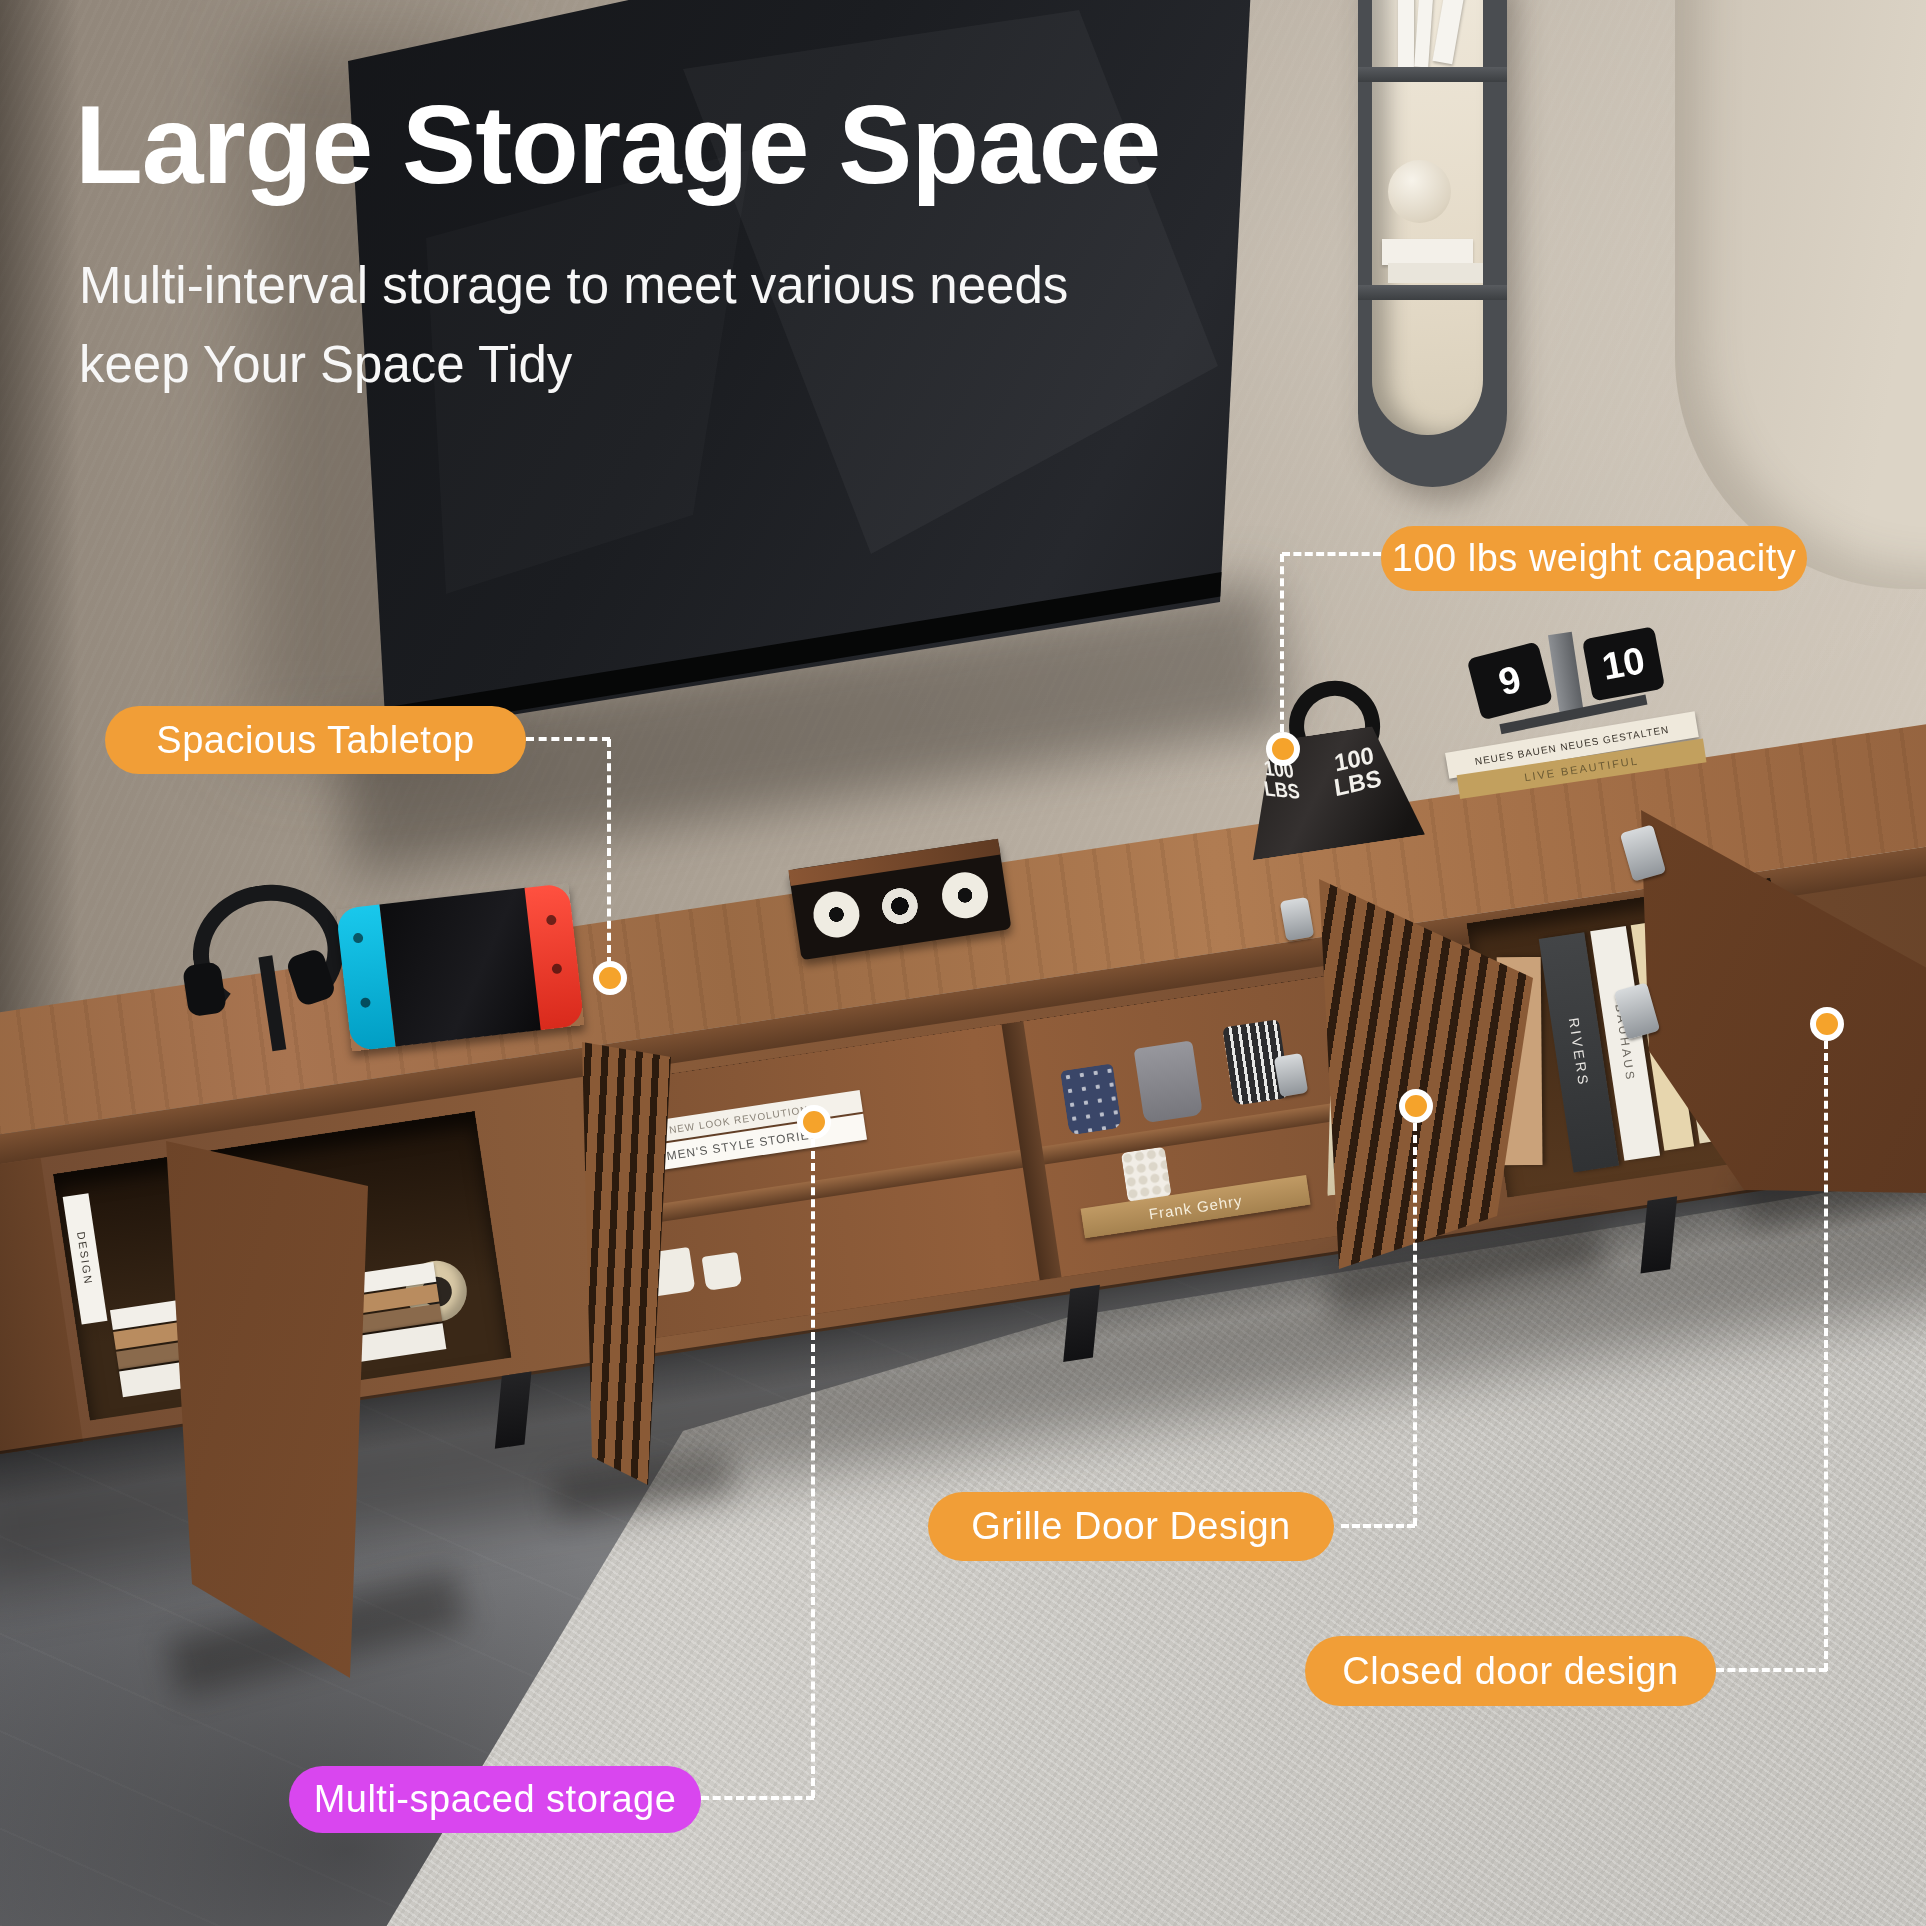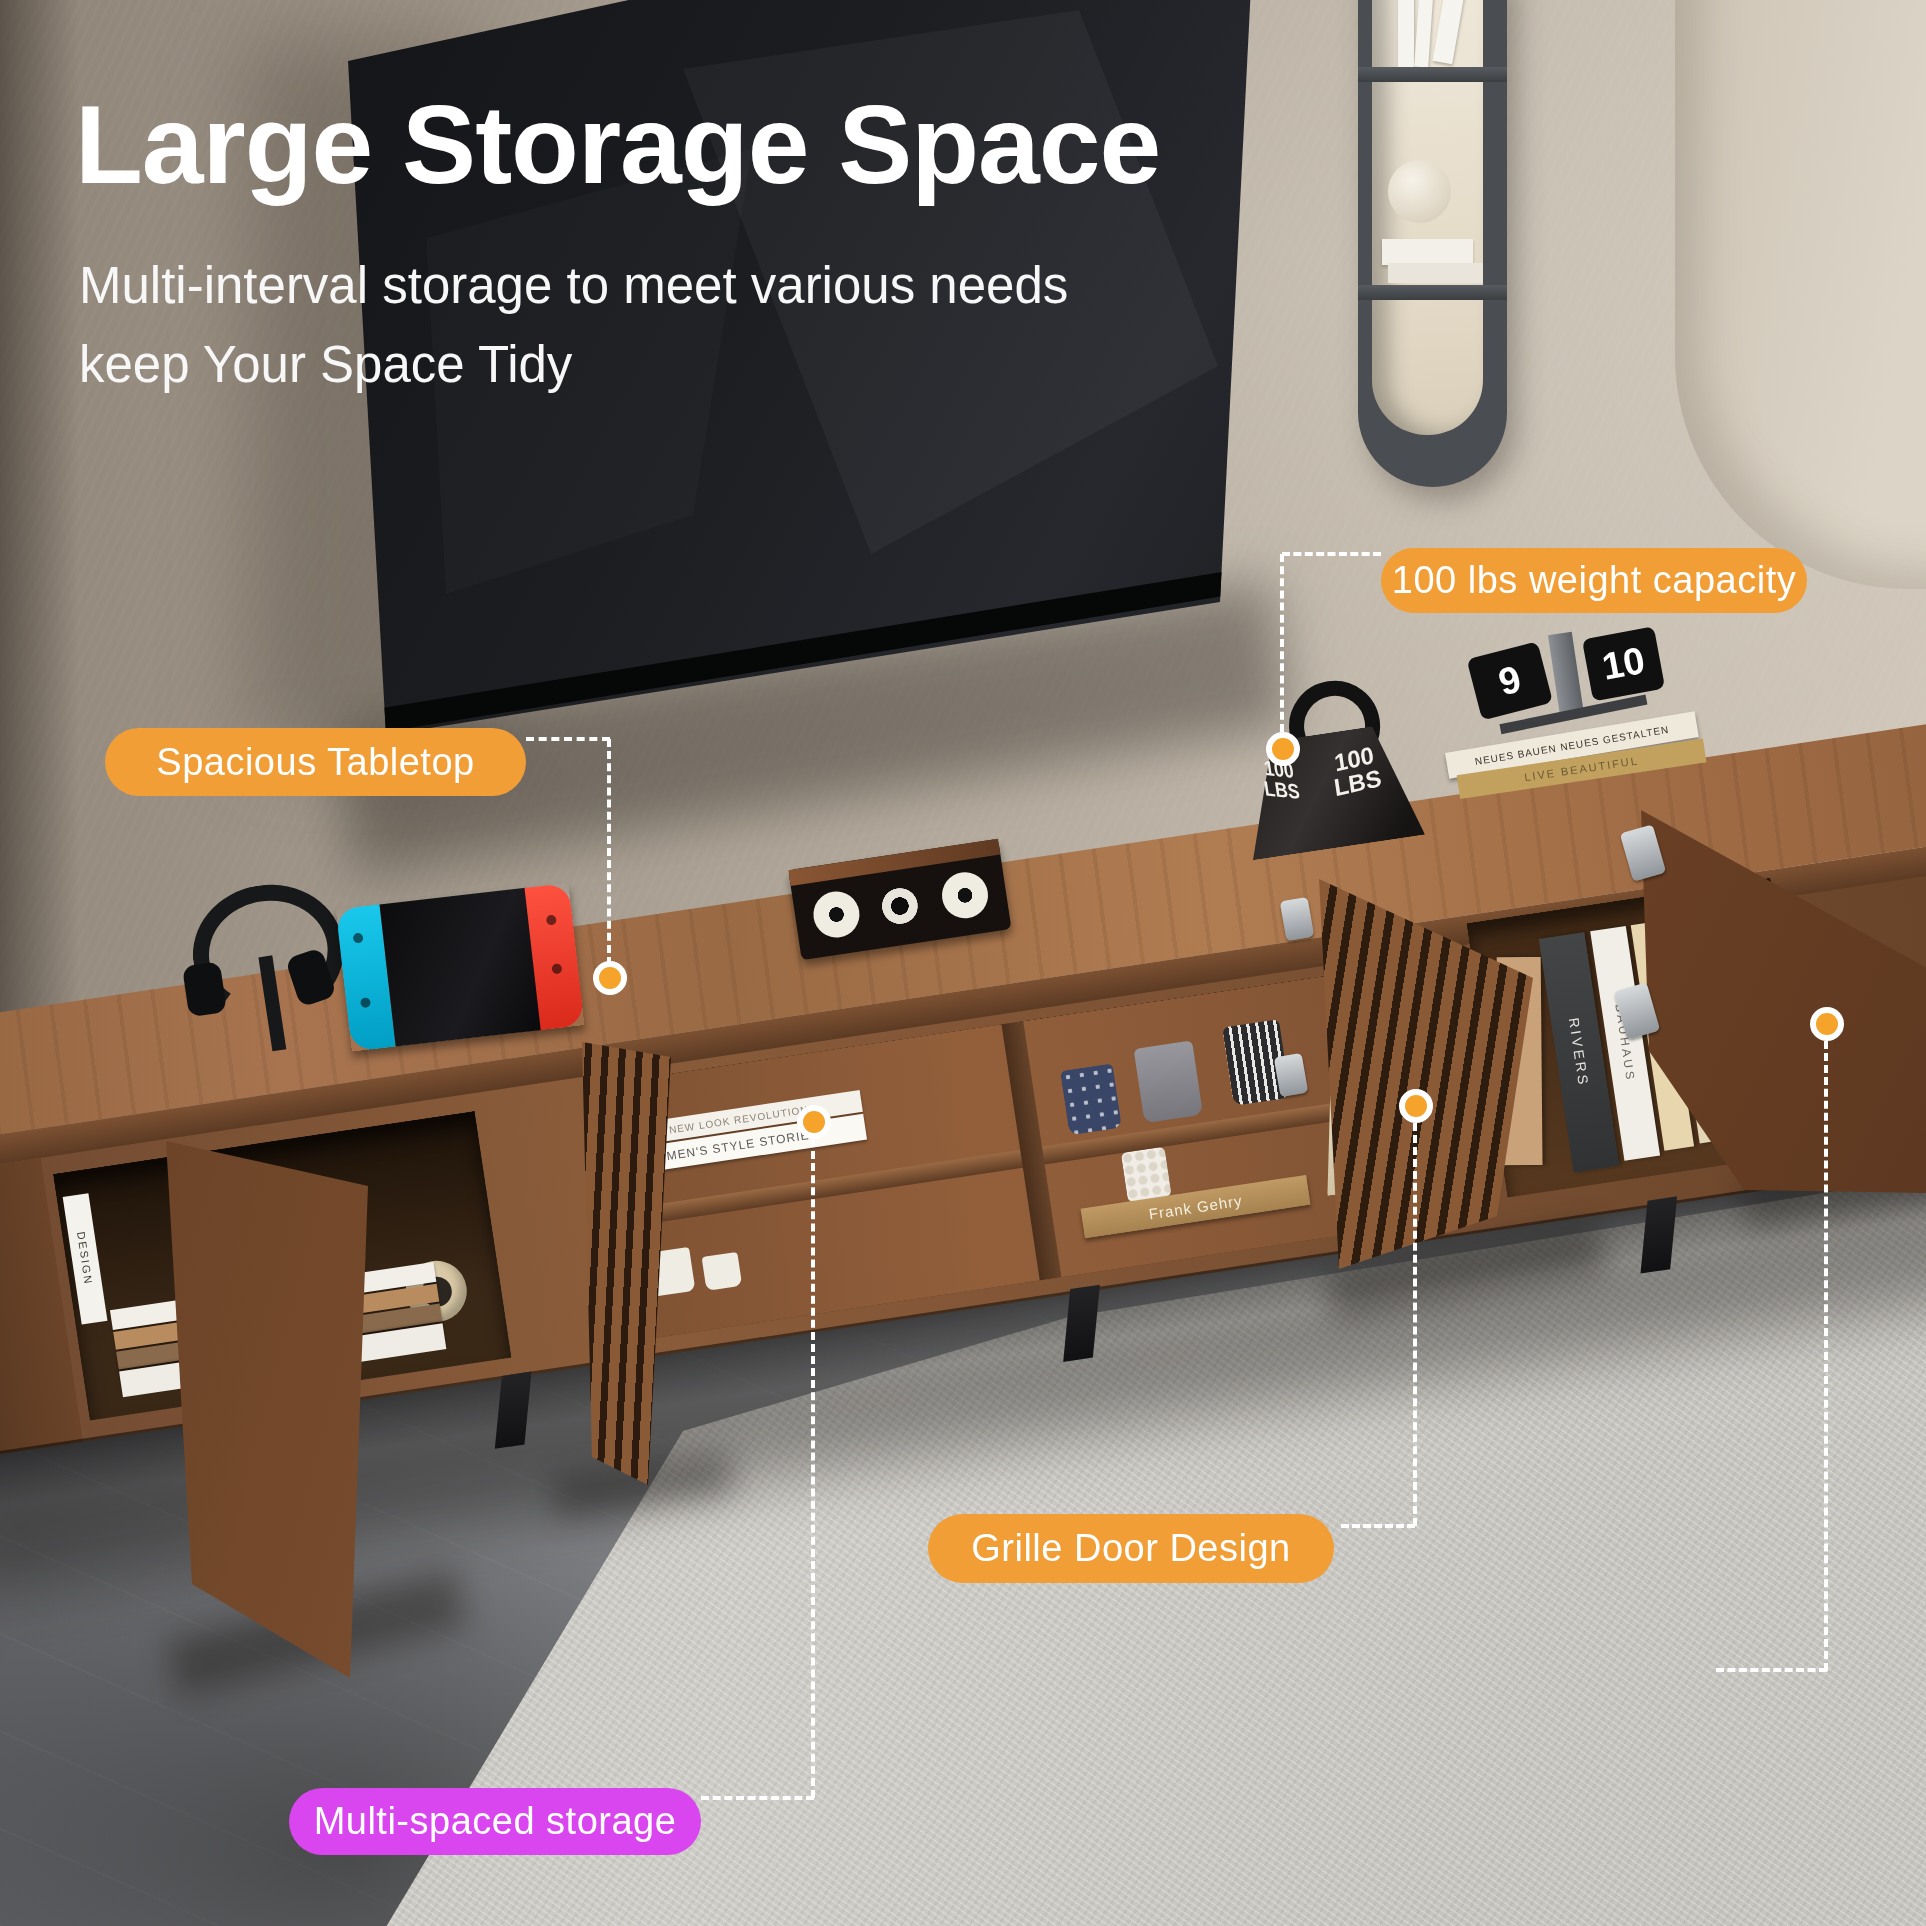--- a/index.html
+++ b/index.html
@@ -197,21 +197,21 @@
   .hg2{left:1620px;top:986px;transform:rotate(-16deg);}
   .hg3{left:1283px;top:899px;transform:rotate(-10deg);width:28px;height:40px;}
   .hg4{left:1277px;top:1055px;transform:rotate(-10deg);width:28px;height:40px;}
 
   
   .title{left:75px;top:81px;width:1386px;color:#fff;font-size:111px;font-weight:bold;letter-spacing:-1px;}
   .subtitle{left:79px;top:246px;width:1238px;color:#f7f7f7;font-size:51px;line-height:1.55;font-weight:normal;}
 
   
   .badge{position:absolute;display:flex;align-items:center;justify-content:center;border-radius:40px;
-    color:#fff;font-size:38px;letter-spacing:0.5px;margin-top:22px;}
+    color:#fff;font-size:38px;letter-spacing:0.5px;}
   .b-weight{left:1381px;top:526px;width:426px;height:65px;}
   .b-tabletop{left:105px;top:706px;width:421px;height:68px;}
   .b-grille{left:928px;top:1492px;width:406px;height:69px;}
   .b-closed{left:1305px;top:1636px;width:411px;height:70px;}
   .b-multi{left:289px;top:1766px;width:412px;height:67px;}
   .dash-h{position:absolute;height:0;border-top:4px dashed #fff;}
   .dash-v{position:absolute;width:0;border-left:4px dashed #fff;}
   .c1h{left:1282px;top:552px;width:99px;} .c1v{left:1280px;top:554px;height:178px;}
   .c2h{left:526px;top:737px;width:84px;}  .c2v{left:607px;top:739px;height:226px;}
   .c3h{left:701px;top:1796px;width:113px;}.c3v{left:811px;top:1139px;height:659px;}
@@ -379,20 +379,21 @@
 
   <div class="abs title z9">Large Storage Space</div>
   <div class="abs subtitle z9">
     <div>Multi-interval storage to meet various needs</div>
     <div>keep Your Space Tidy</div>
   </div>
 
   <div class="badge b-weight z10" style="background: rgb(241, 158, 55);">100 lbs weight capacity</div>
   <div class="badge b-grille z10" style="background: rgb(241, 158, 55);">Grille Door Design</div>
   <div class="badge b-tabletop z10" style="background: rgb(241, 158, 55);">Spacious Tabletop</div>
+  <div class="badge b-closed z10" style="background: rgb(241, 158, 55);">Closed door design</div>
   <div class="badge b-multi z10" style="background: #d946ef;">Multi-spaced storage</div>
 
   <div class="dash-h c1h z10"></div>
   <div class="dash-v c1v z10"></div>
   <div class="dash-h c2h z10"></div>
   <div class="dash-v c2v z10"></div>
   <div class="dash-h c3h z10"></div>
   <div class="dash-v c3v z10"></div>
   <div class="dash-h c4h z10"></div>
   <div class="dash-v c4v z10"></div>

